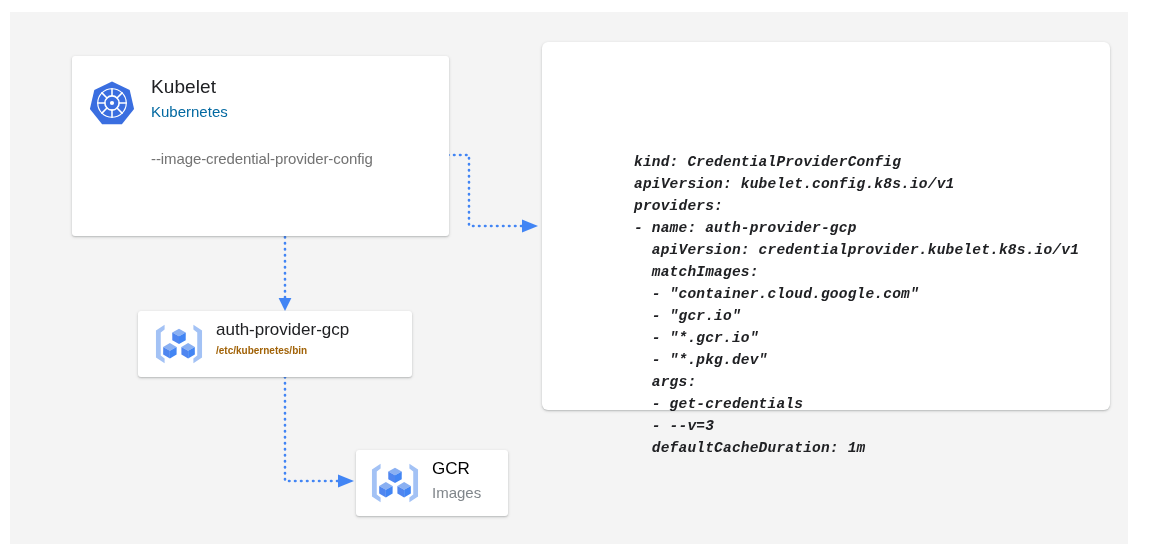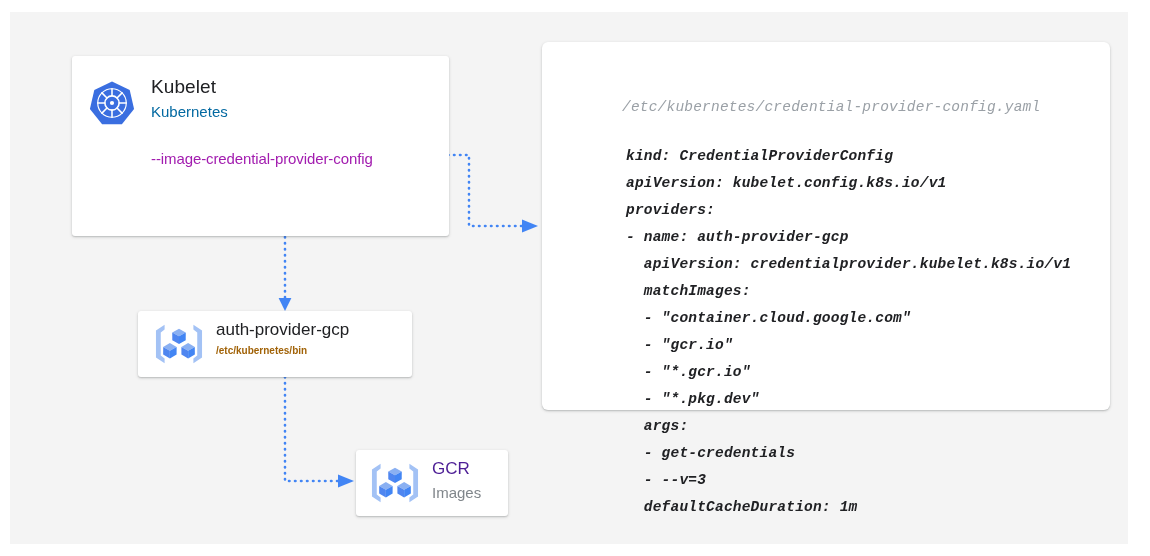--- a/index.html
+++ b/index.html
@@ -93,21 +93,21 @@
     left: 79px;
     top: 47px;
     font-size: 15px;
     color: #0369a1;
     white-space: nowrap;
   }
   .kubelet-flag {
     position: absolute;
     left: 79px;
     font-size: 15px;
-    color: #a21caf;
+    color: #737373;
     white-space: nowrap;
     letter-spacing: -0.1px;
   }
   #kubelet-flag-0 { top: 94px; }
   #kubelet-flag-1 { top: 117px; }
 
   
   .gcp-icon {
     position: absolute;
   }
@@ -139,21 +139,21 @@
     left: 10px;
     top: 9px;
     width: 58px;
     height: 48px;
   }
   #gcr-title {
     position: absolute;
     left: 76px;
     top: 9px;
     font-size: 17px;
-    color: #4c1d95;
+    color: #000000;
     white-space: nowrap;
   }
   #gcr-subtitle {
     position: absolute;
     left: 76px;
     top: 34px;
     font-size: 15px;
     color: #80868b;
     white-space: nowrap;
   }
@@ -171,25 +171,25 @@
     letter-spacing: 0.2px;
   }
   #yaml-body {
     position: absolute;
     left: 80px;
     top: 97px;
     font-family: "Liberation Mono", "DejaVu Sans Mono", monospace;
     font-style: italic;
     font-weight: bold;
     font-size: 14.5px;
-    line-height: 27px;
+    line-height: 22px;
     color: #202124;
     white-space: pre;
     letter-spacing: 0.2px;
-    margin: 4px;
+    margin: 12px;
   }
 
   
   #connectors {
     position: absolute;
     left: 0;
     top: 0;
     width: 1150px;
     height: 556px;
     pointer-events: none;
@@ -294,21 +294,20 @@
         <path d="M79 48 L93 56 L79 64 L65 56 Z" fill="#8ab0f2"></path>
         <path d="M65 56 L79 64 L79 80 L65 72 Z" fill="#4f86f0"></path>
         <path d="M93 56 L93 72 L79 80 L79 64 Z" fill="#4285f4"></path>
       </g>
     </svg>
     <div id="gcr-title">GCR</div>
     <div id="gcr-subtitle">Images</div>
   </div>
 
   <div class="card" id="yaml-card">
-    <div id="yaml-filename">/etc/kubernetes/credential-provider-config.yaml</div>
     <pre id="yaml-body">kind: CredentialProviderConfig
 apiVersion: kubelet.config.k8s.io/v1
 providers:
 - name: auth-provider-gcp
   apiVersion: credentialprovider.kubelet.k8s.io/v1
   matchImages:
   - "container.cloud.google.com"
   - "gcr.io"
   - "*.gcr.io"
   - "*.pkg.dev"

